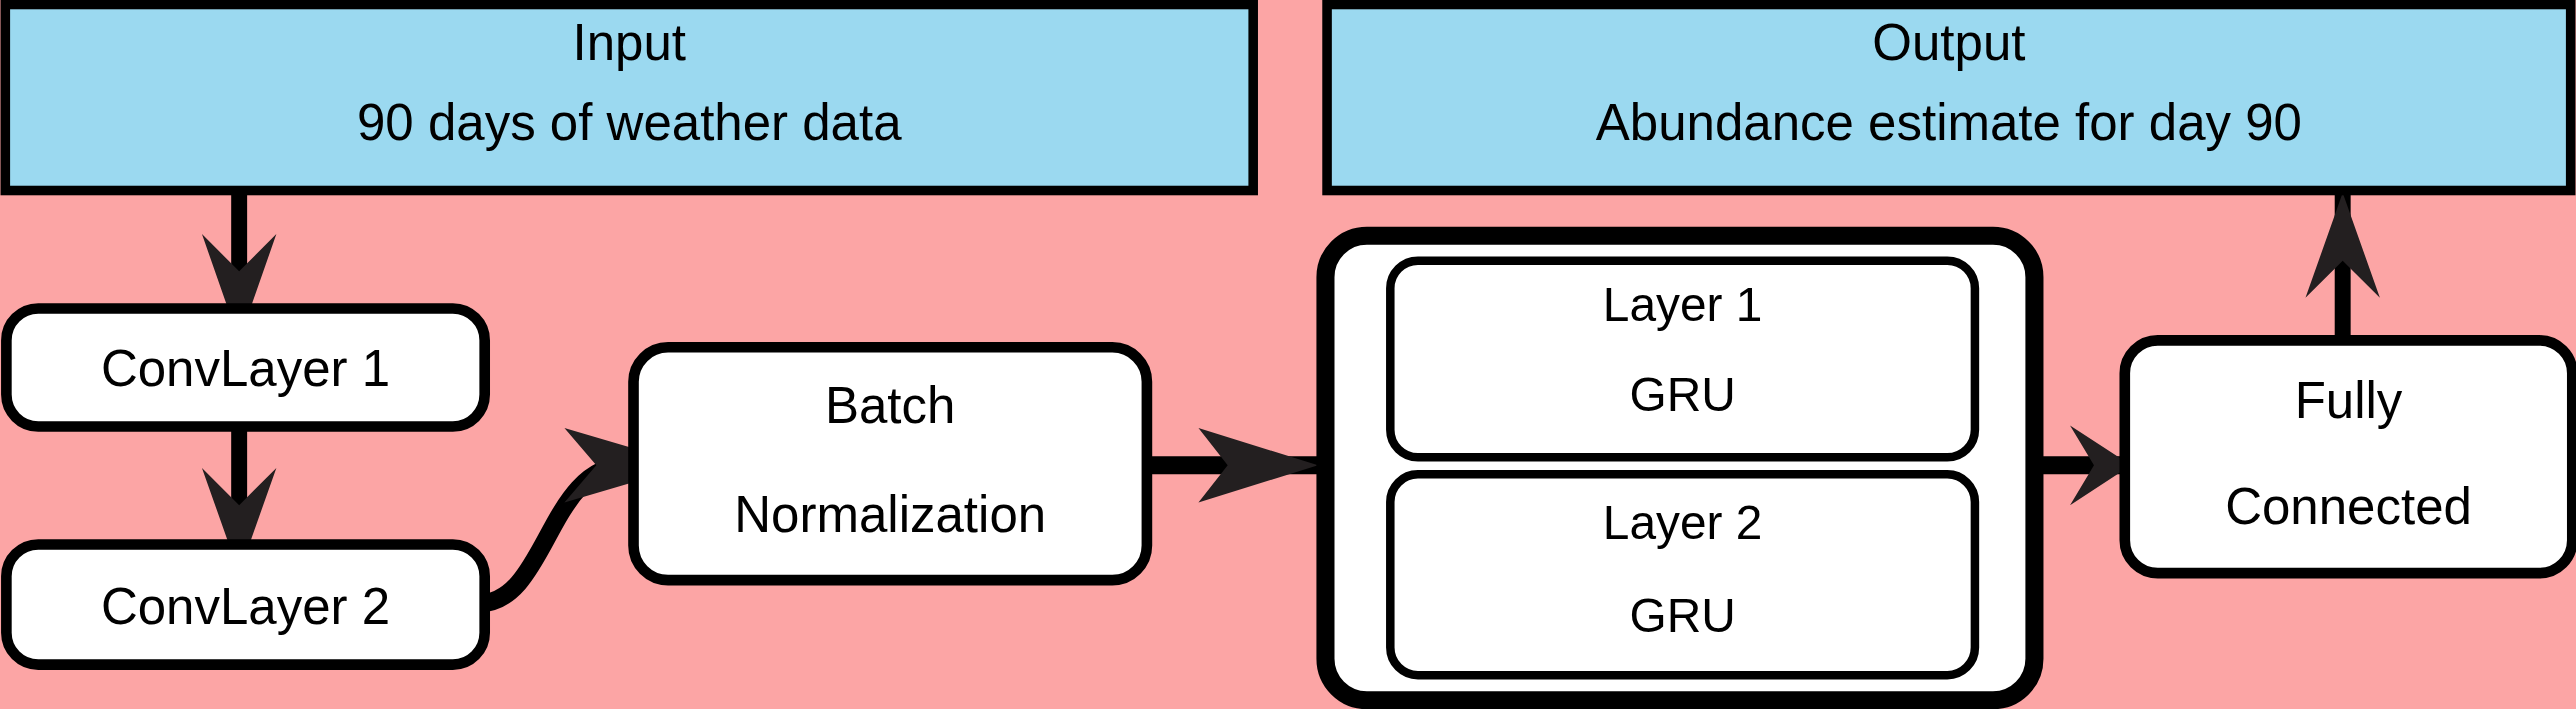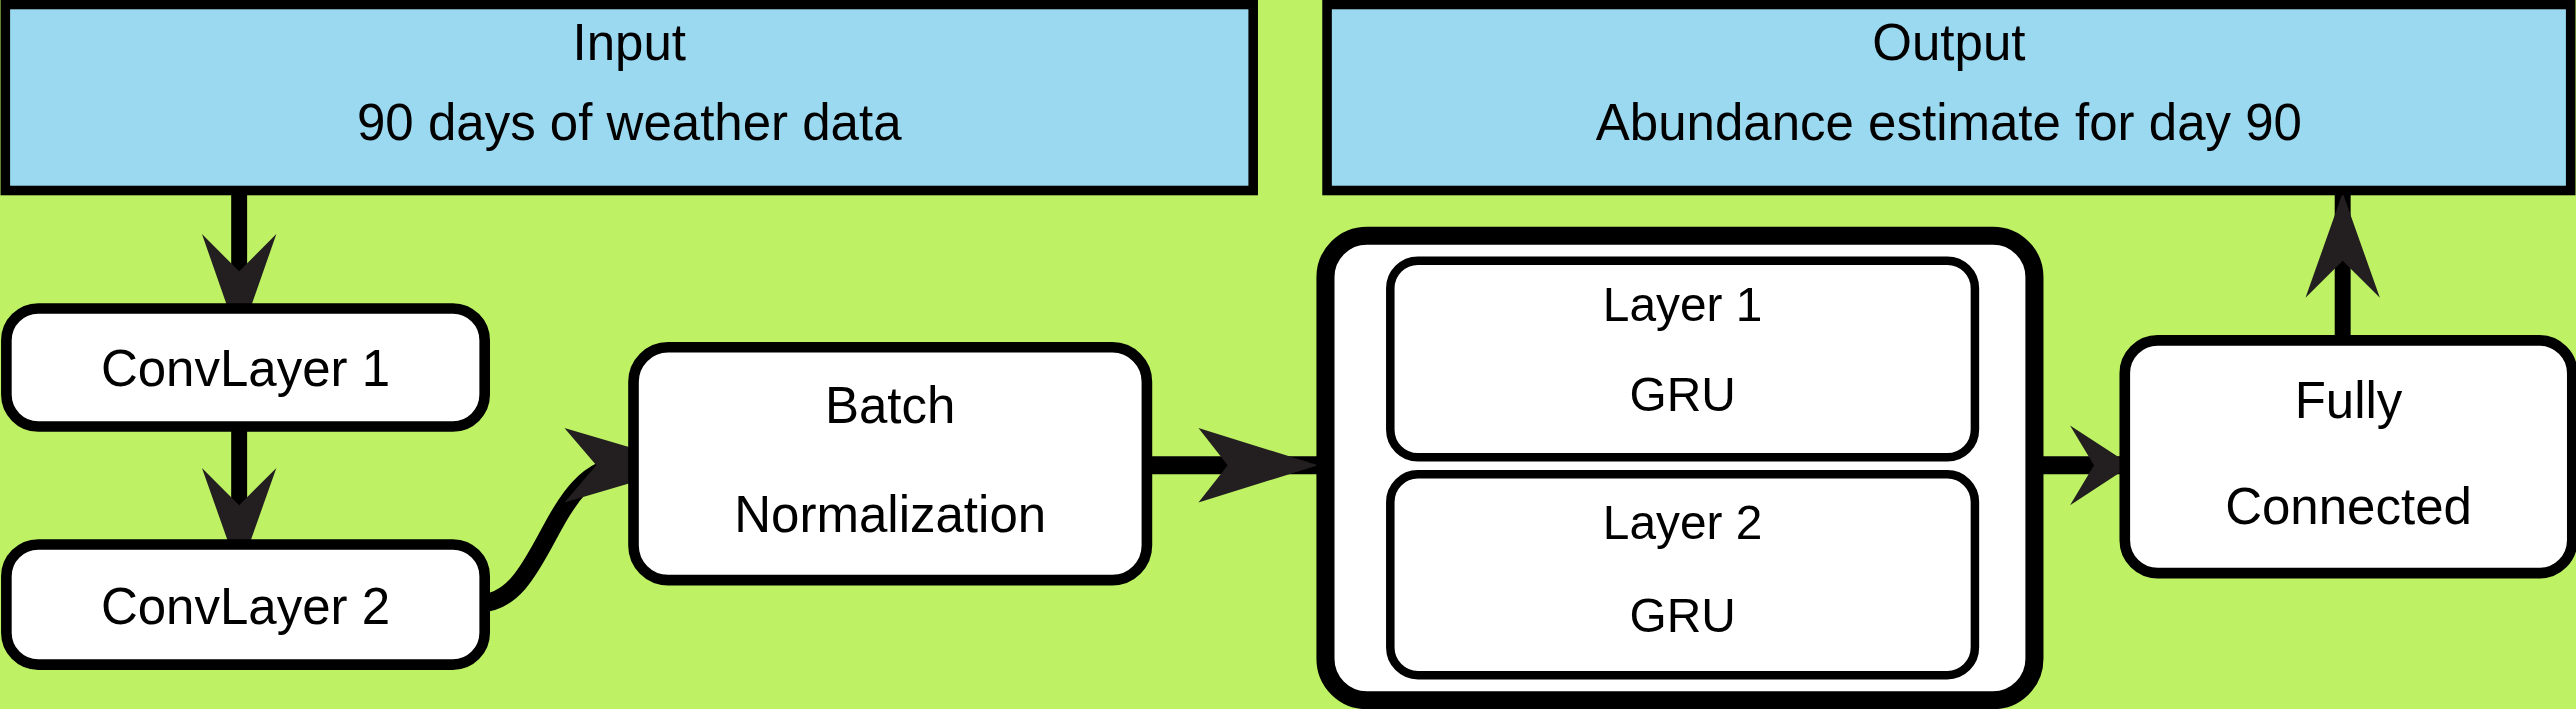--- a/index.html
+++ b/index.html
@@ -7,21 +7,21 @@
     padding: 0;
     background: #ffffff;
   }
   body {
     font-family: "Liberation Sans", sans-serif;
   }
   #diagram-root {
     position: relative;
     width: 2576px;
     height: 710px;
-    background: #bef264;
+    background: #fca5a5;
     overflow: hidden;
   }
   #diagram-svg {
     position: absolute;
     top: 0;
     left: 0;
     width: 2576px;
     height: 710px;
   }
   .node-text {

